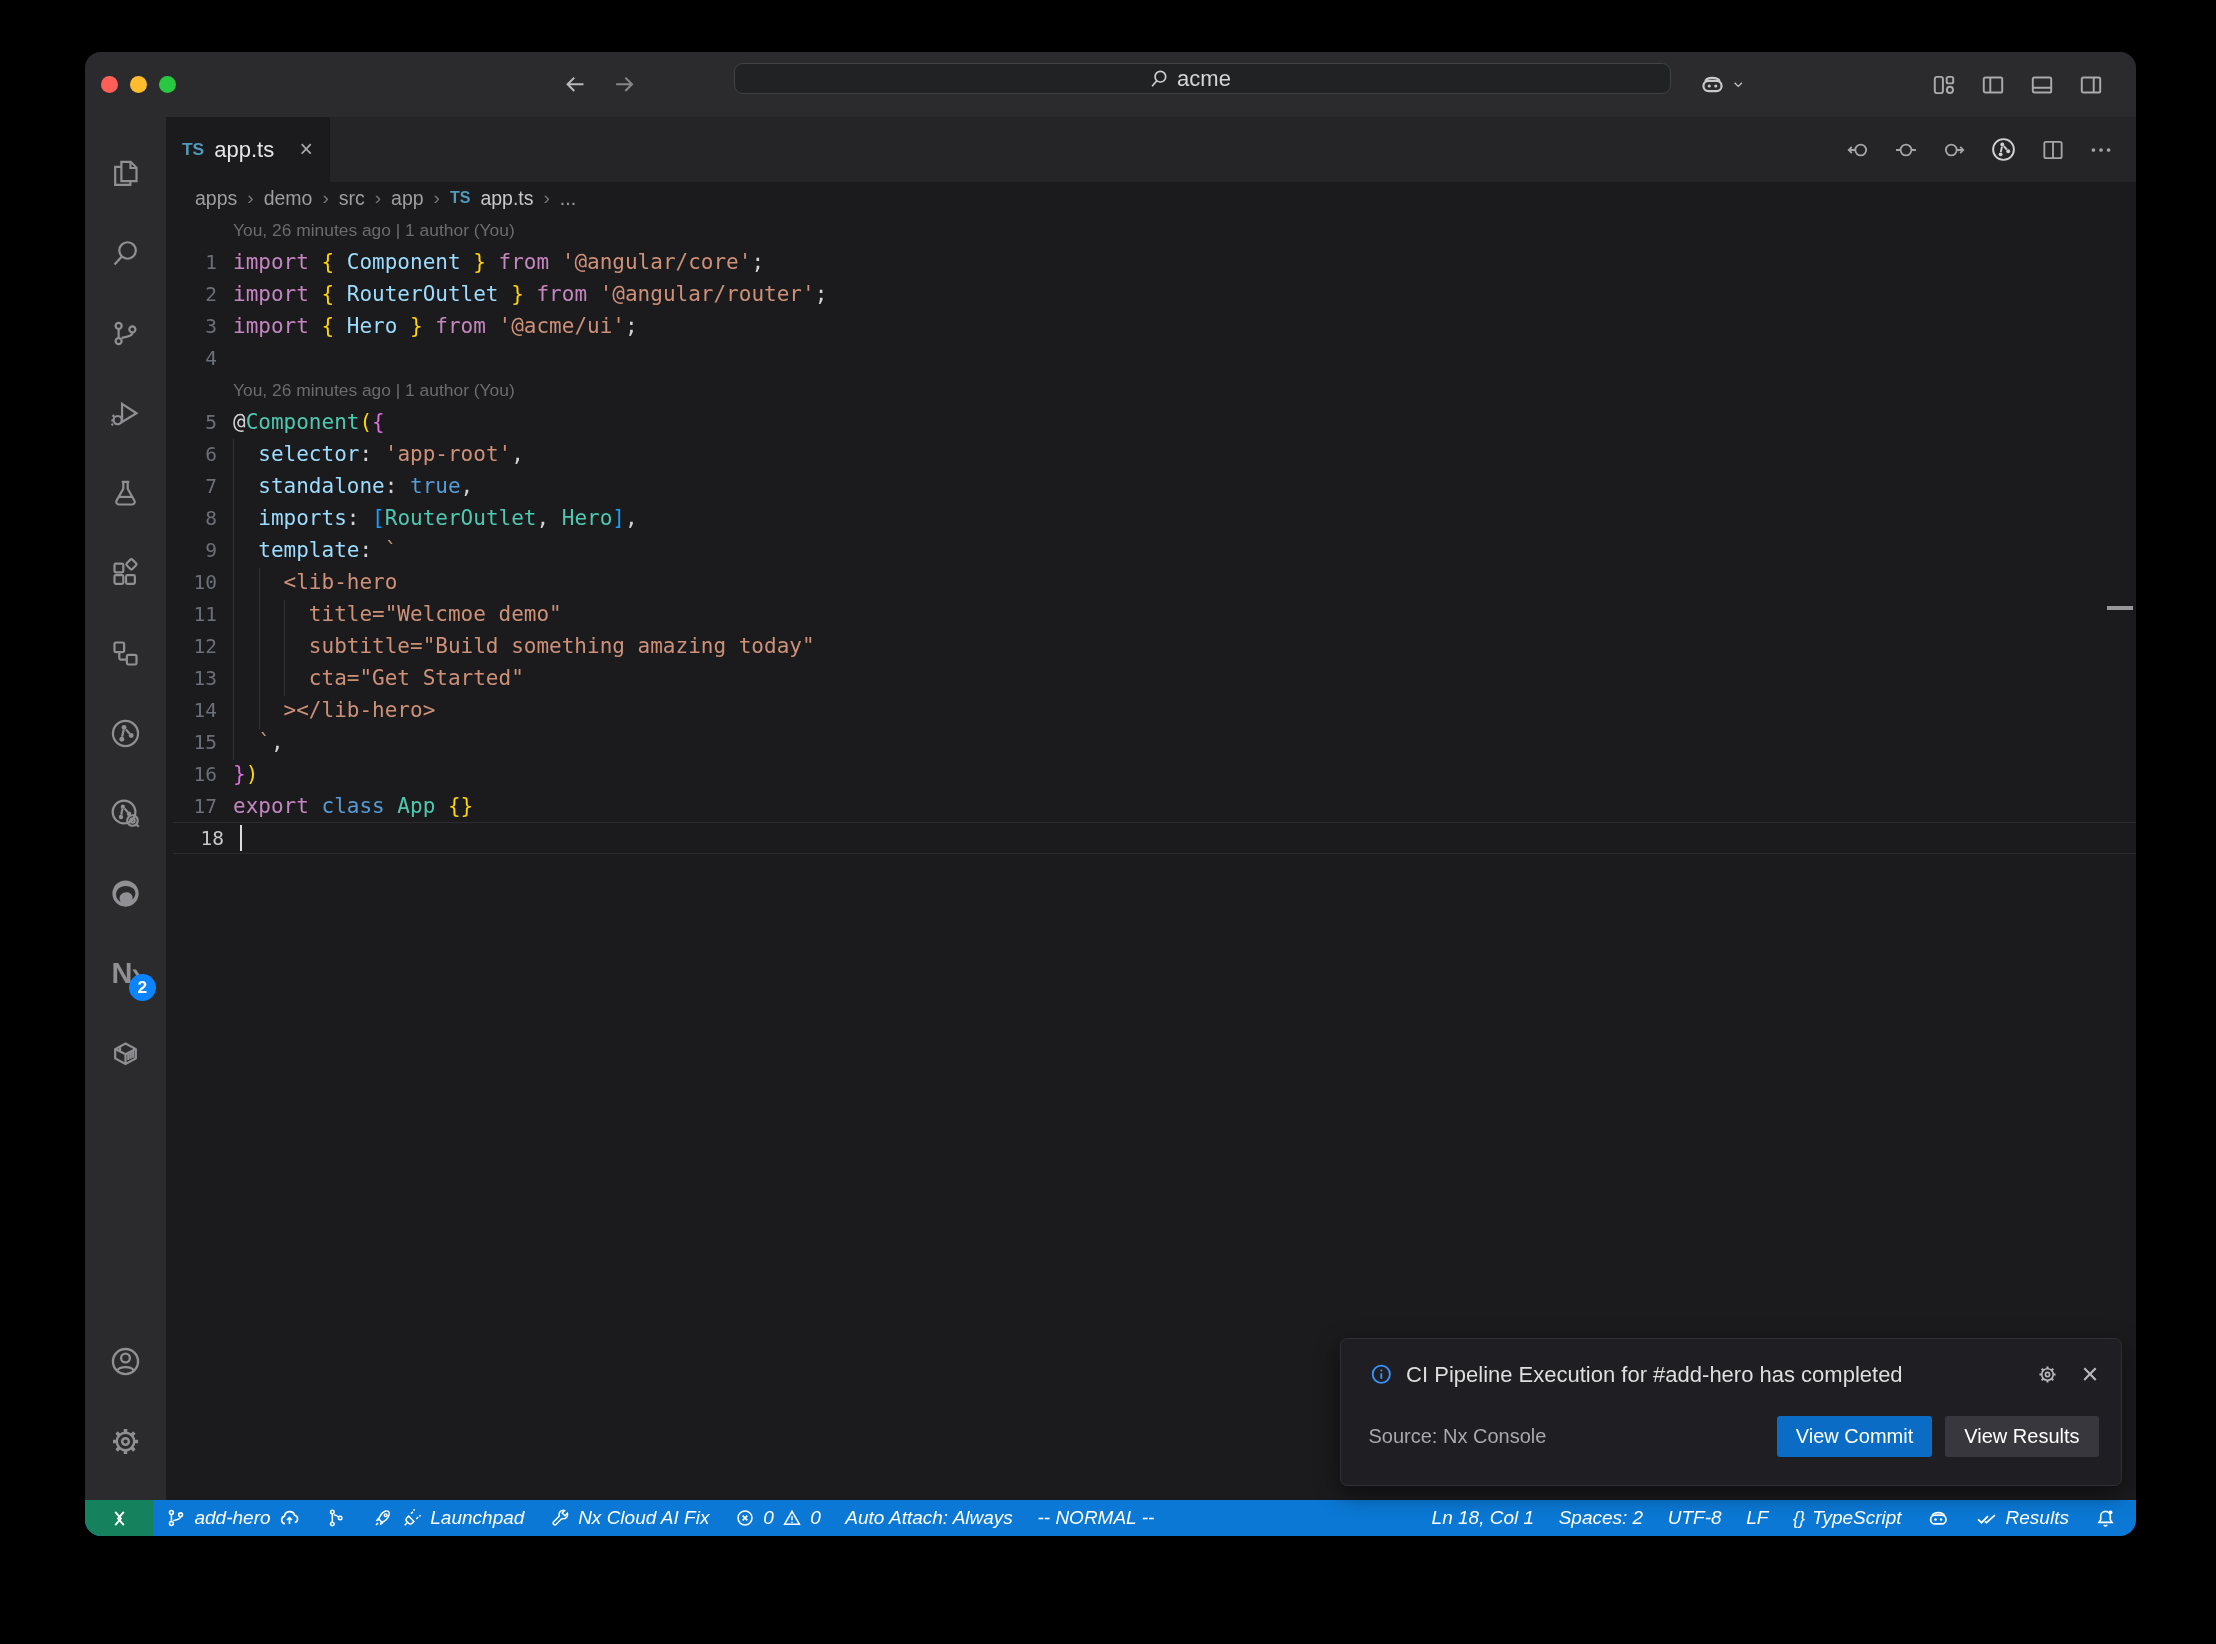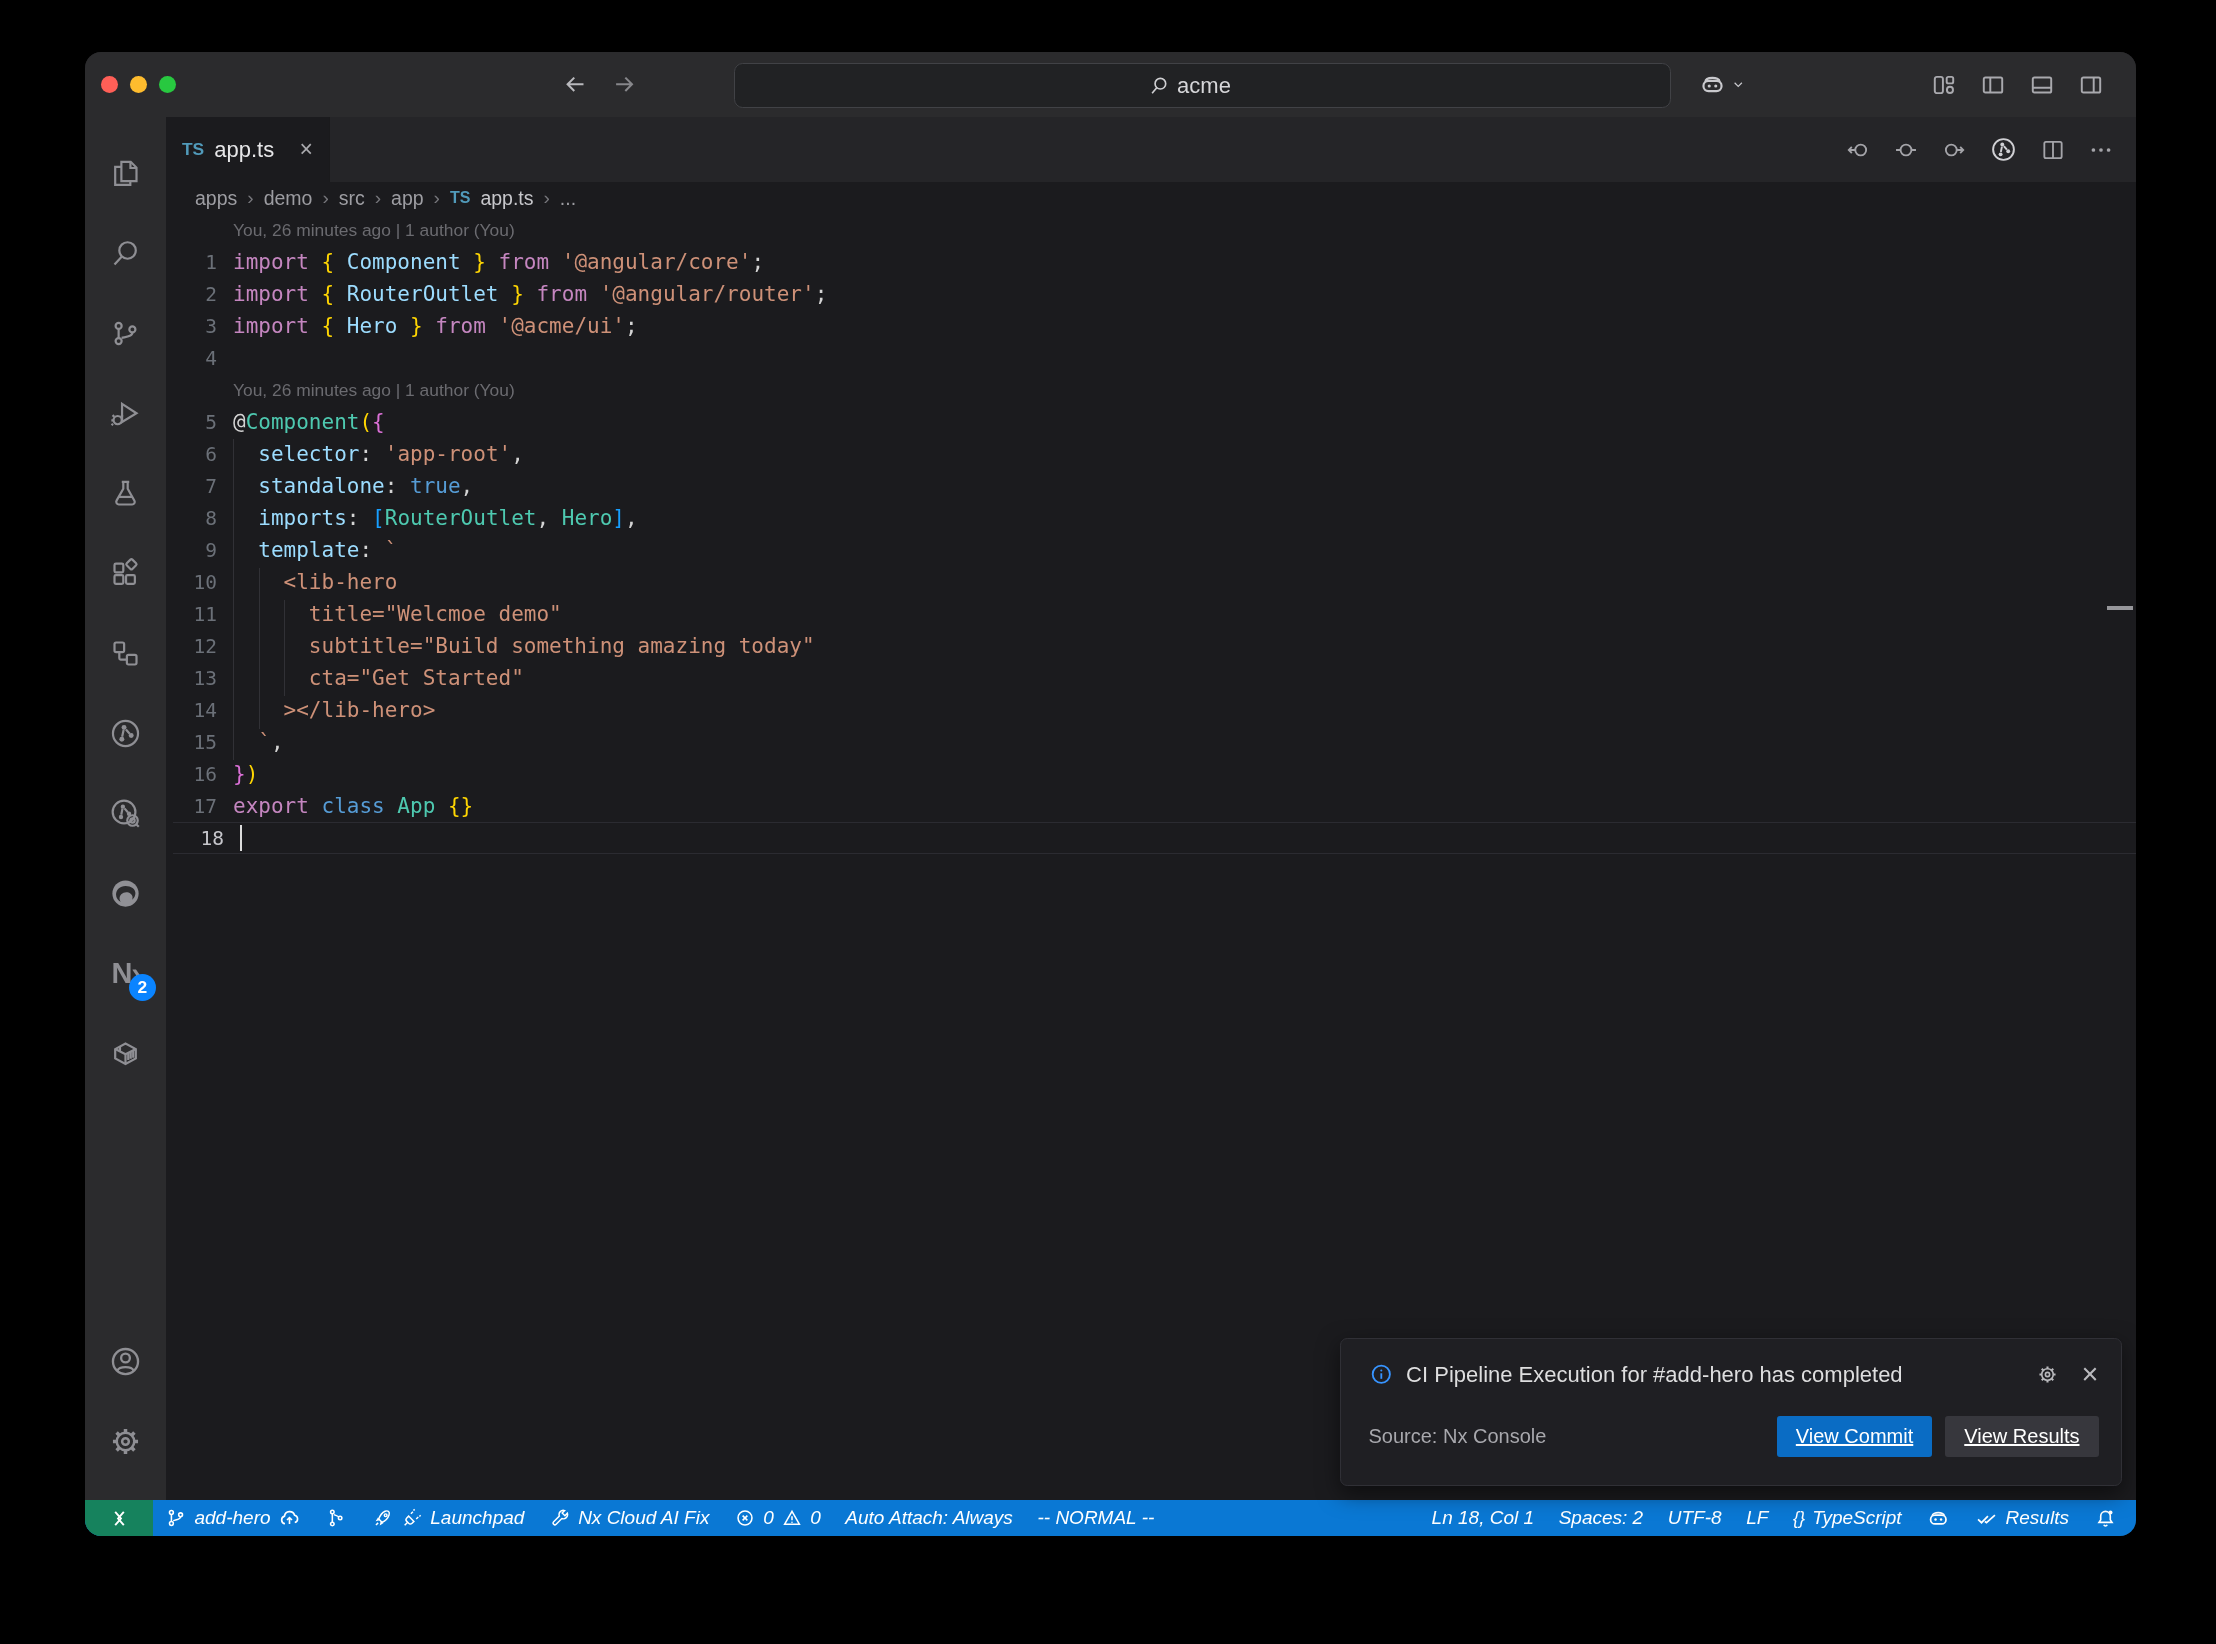--- a/index.html
+++ b/index.html
@@ -7,21 +7,21 @@
   .window { position:absolute; left:85px; top:52px; width:2051px; height:1484px;
             background:#1b1b1e; border-radius:16px; overflow:hidden; display:flex; flex-direction:column; }
 
   
   .titlebar { height:65px; background:#2b2b2d; flex:0 0 auto; position:relative; display:flex; align-items:center; }
   .lights { position:absolute; left:16px; top:0; height:65px; display:flex; align-items:center; gap:11.6px; }
   .light { width:17.4px; height:17.4px; border-radius:50%; }
   .l-close{ background:#ff5f57;} .l-min{ background:#febc2e;} .l-max{ background:#28c840;}
   .nav-arrows { position:absolute; left:478px; top:0; height:65px; display:flex; align-items:center; gap:24.6px; color:#b9b9bd; }
   .nav-arrows .dim { color:#87878b; }
-  .searchbox { position:absolute; left:649px; top:11px; width:937px; height:45px; background:#212224;
+  .searchbox { position:absolute; left:649px; top:11px; width:937px; height:31px; background:#212224;
                border:1.4px solid #414246; border-radius:8.7px; display:flex; align-items:center; justify-content:center; gap:7.2px; color:#cfcfd2; }
   .searchbox input { background:transparent; border:none; outline:none; color:#d6d6d9; font-size:22px; width:80px; font-family:"Liberation Sans",sans-serif; }
   .copilot-top { position:absolute; left:1613px; top:0; height:65px; display:flex; align-items:center; gap:4.3px; color:#c9c9cd; }
   .win-icons { position:absolute; right:32px; top:0; height:65px; display:flex; align-items:center; gap:23px; color:#a9a9ae; }
   .icon-btn { display:flex; align-items:center; justify-content:center; }
 
   
   .main { flex:1 1 auto; display:flex; min-height:0; }
   .activitybar { width:81px; background:#2b2b2d; display:flex; flex-direction:column; align-items:center; color:#8f8f94; }
   .ab-top { display:flex; flex-direction:column; align-items:center; padding-top:16px; }
@@ -68,21 +68,21 @@
 
   
   .notification { position:absolute; right:14.5px; bottom:50px; width:782px; height:148px; background:#1f1f23;
                   border:1.4px solid #303036; border-radius:7.2px; box-shadow:0 7.2px 22px rgba(0,0,0,.5);
                   padding:19px 22px 0 28px; z-index:5; }
   .notif-head { display:flex; align-items:center; gap:13px; }
   .notif-title { color:#dededf; font-size:22px; flex:1; }
   .notif-head .nicon { color:#b9b9bd; }
   .notif-body { display:flex; align-items:center; margin-top:24.6px; }
   .notif-source { color:#a8a8ad; font-size:20px; flex:1; }
-  .btn { height:41px; padding:0 19px; font-size:20px; color:#fff; display:flex; align-items:center; border-radius:2.9px;text-decoration:underline; }
+  .btn { height:41px; padding:0 19px; font-size:20px; color:#fff; display:flex; align-items:center; border-radius:2.9px; }
   .btn-primary { background:#0a6cc4; margin-right:13px; }
   .btn-secondary { background:#37373d; }
 
   
   .statusbar { height:36px; flex:0 0 auto; background:#0a78d4; display:flex; align-items:center; color:#fff; font-size:19px;font-style:italic; }
   .sb-remote { width:68px; height:36px; background:#16825D; display:flex; align-items:center; justify-content:center; }
   .sb-item { display:flex; align-items:center; gap:7.2px; padding:0 12.3px; height:36px; }
   .sb-left { display:flex; align-items:center; flex:1; }
   .sb-right { display:flex; align-items:center; padding-right:7.2px; }
   .sb-braces { font-size:18px; }

